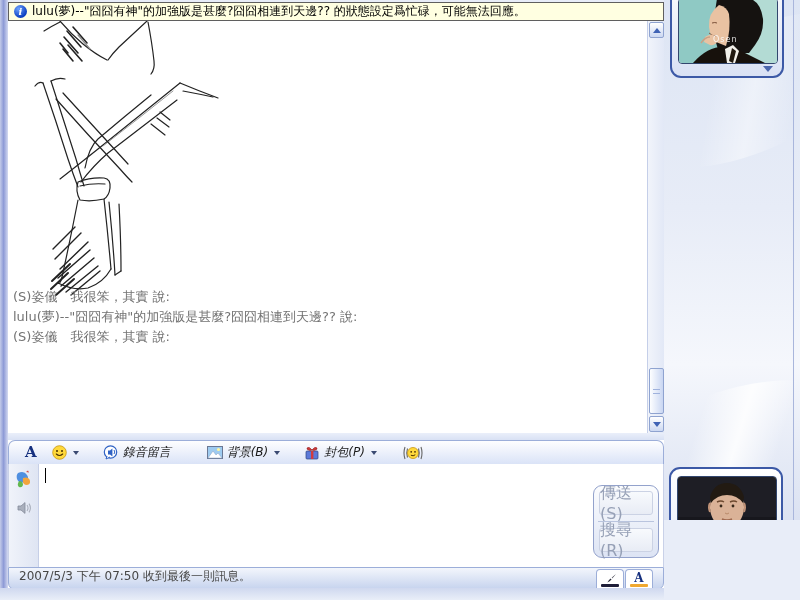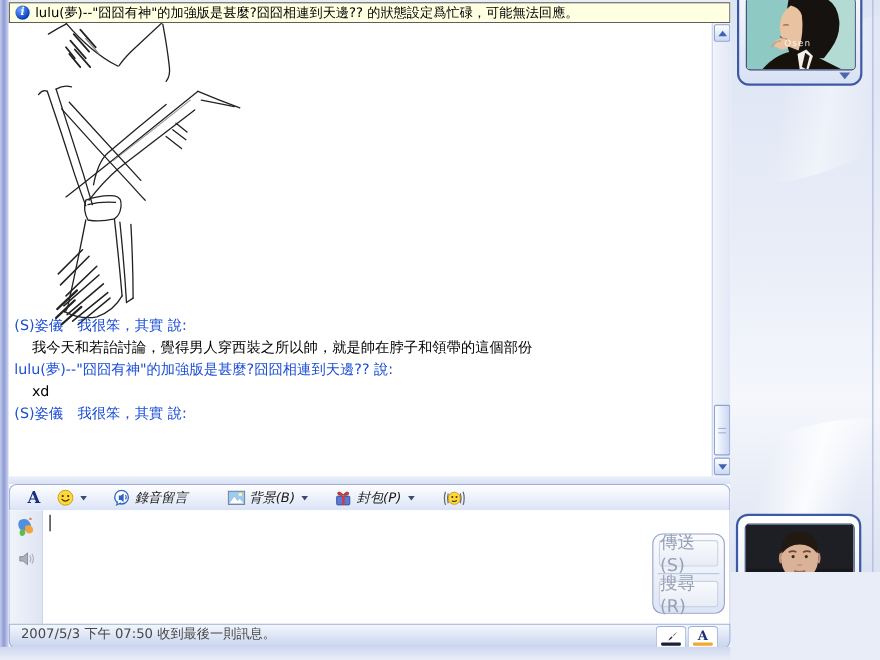--- a/index.html
+++ b/index.html
@@ -25,21 +25,21 @@
     background:#ffffe1;border:1px solid #5f5f5f;display:flex;align-items:center;gap:5px;
     padding:0 5px;font-size:12px;color:#000;white-space:nowrap;overflow:hidden;}
   .info-icon{width:13px;height:13px;border-radius:50%;flex:0 0 13px;
     background:radial-gradient(circle at 35% 30%,#6ea4ff,#0a3ec0 70%);
     color:#fff;font:italic bold 10px/13px "DejaVu Serif",serif;text-align:center;}
 
   
   .chat{position:absolute;left:0;top:19px;width:656px;height:412px;background:#fff;overflow:hidden;}
   .sketch{position:absolute;left:0;top:0;}
   .messages{position:absolute;left:5px;top:266px;width:620px;font-size:13px;line-height:20px;color:#000;}
-  .msg-h{color:#1d4ed8;}
+  .msg-h{color:#737373;}
   .msg-b{padding-left:16px;}
   .msg-b.last{margin-top:3px;display:flex;align-items:center;gap:3px;}
 
   
   .sbar{position:absolute;right:0;top:0;width:17px;height:412px;
     background:linear-gradient(90deg,#f1f4fb,#e2e8f6);border-left:1px solid #c5cfe9;box-sizing:border-box;}
   .sb-btn{position:absolute;left:1px;width:15px;height:16px;border:1px solid #8fa3d0;border-radius:2px;
     background:linear-gradient(180deg,#fff,#ccd8f2);box-sizing:border-box;display:flex;align-items:center;justify-content:center;}
   .sb-up{top:1px}.sb-down{top:395px}
   .sb-thumb{position:absolute;left:1px;top:347px;width:15px;height:46px;border:1px solid #8fa3d0;border-radius:2px;
@@ -172,23 +172,21 @@
         </g>
 
         <path d="M101,181 Q105,220 107,254"></path>
         <path d="M111,183 Q113,220 113,250"></path>
         <path d="M107,254 L113,250"></path>
       </g>
     </svg>
 
     <div class="messages">
       <div class="msg-h">(S)姿儀　我很笨，其實 說:</div>
-      <div class="msg-b">我今天和若詒討論，覺得男人穿西裝之所以帥，就是帥在脖子和領帶的這個部份</div>
       <div class="msg-h">lulu(夢)--"囧囧有神"的加強版是甚麼?囧囧相連到天邊?? 說:</div>
-      <div class="msg-b">xd</div>
       <div class="msg-h">(S)姿儀　我很笨，其實 說:</div>
     </div>
 
     <div class="sbar">
       <div class="sb-btn sb-up">
           <span class="chev up"></span>
         </div>
       <div class="sb-thumb">
           <span class="grip"></span>
         </div>

